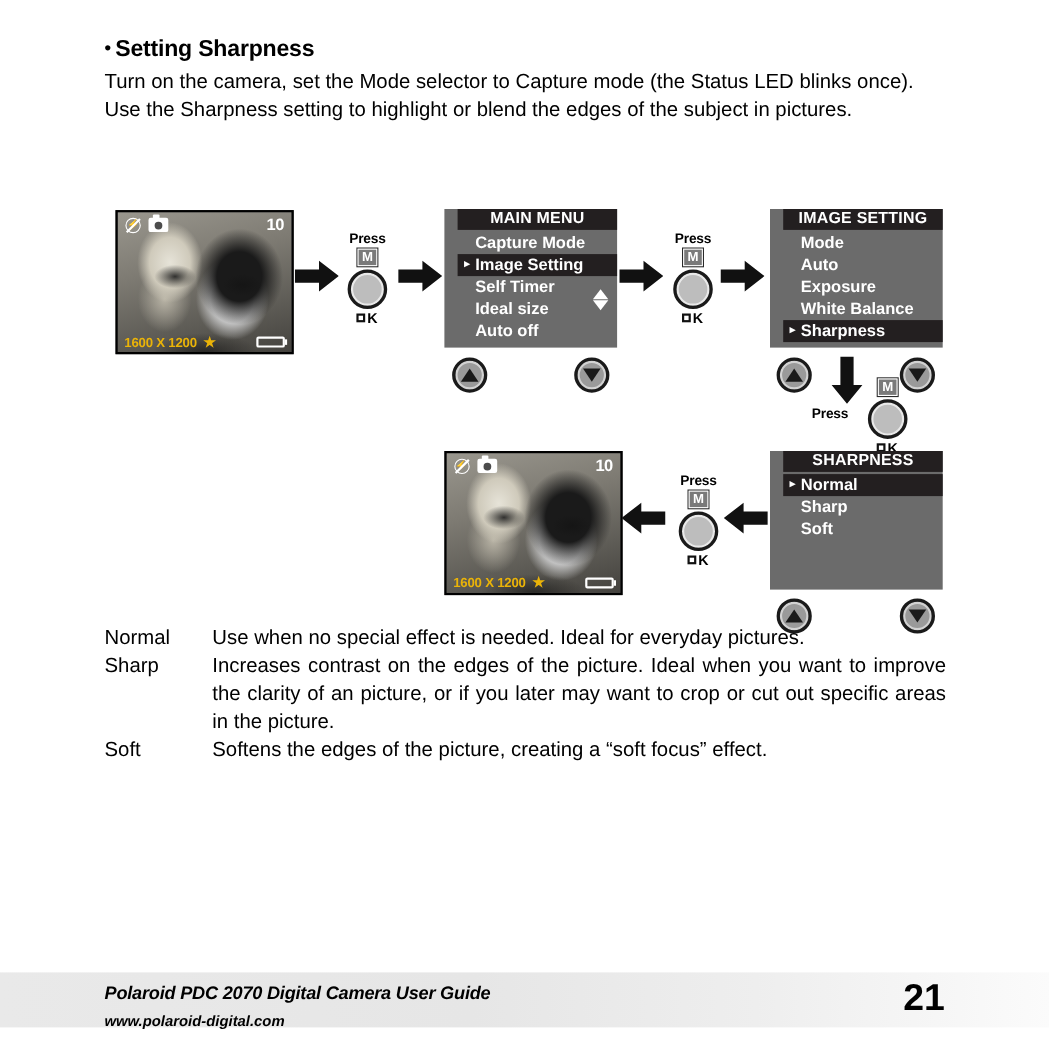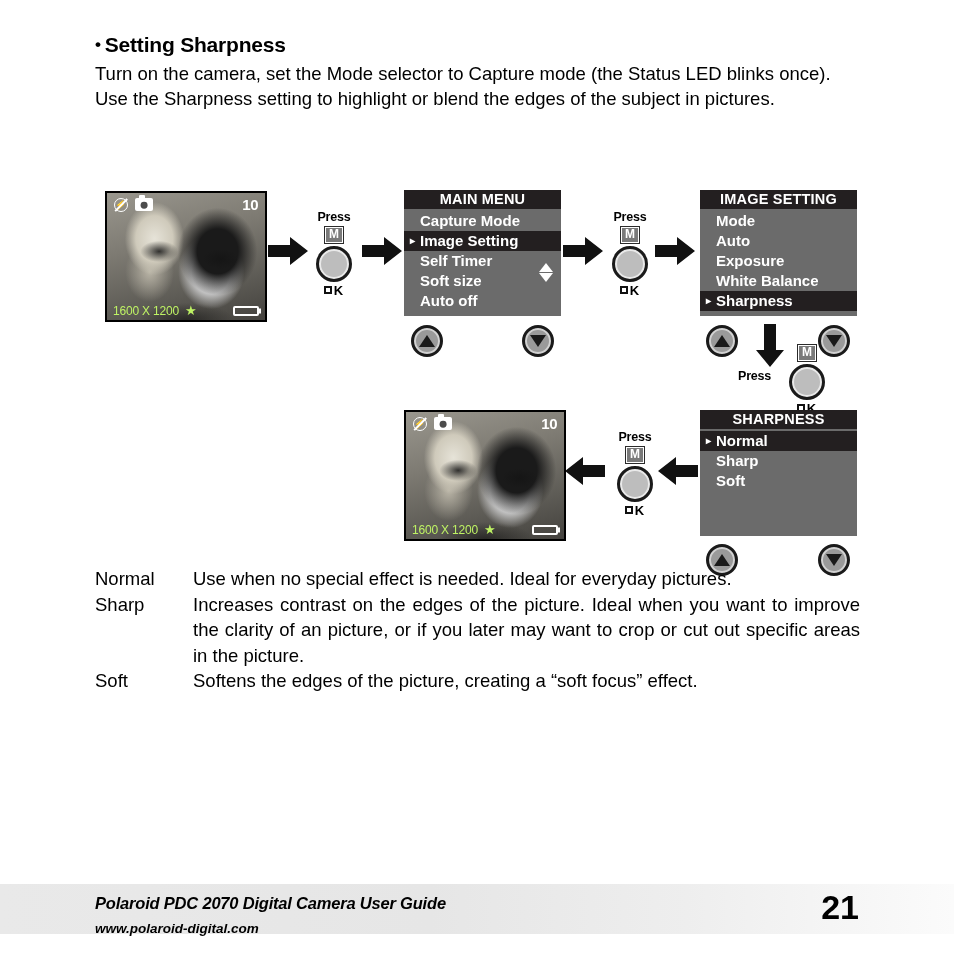--- a/index.html
+++ b/index.html
@@ -58,21 +58,21 @@
     display: flex; align-items: center;
     padding: 3px 7px 0 7px;
     color: #fff;
   }
   .lcd-icons { display: flex; align-items: center; gap: 7px; }
   .lcd-count { margin-left: auto; font-weight: bold; letter-spacing: -0.5px; }
   .lcd-bottom {
     position: absolute; left: 0; right: 0; bottom: 0;
     display: flex; align-items: center;
     padding: 0 6px 2px 6px;
-    color: #bef264; font-weight: normal;
+    color: #eab308; font-weight: bold;
   }
   .lcd-res { letter-spacing: -0.2px; }
   .lcd-star { margin-left: 6px; font-size: 13px; }
   .battery {
     margin-left: auto;
     border: 2px solid #fff; border-radius: 2px;
     position: relative;
   }
   .battery::after {
     content: ""; position: absolute;
@@ -107,20 +107,21 @@
     transform: translate(-50%,-50%);
     width: 38%; height: 52%; border-radius: 50%;
     background: #4c4c4c;
   }
 
   
   .menu {
     position: absolute;
     background: #6b6b6b;
     color: #fff;
+    padding-left: 12px;
   }
   .menu-title {
     background: #231f20;
     text-align: center;
     font-weight: bold;
     font-size: 14.5px;
     line-height: 19px;
     letter-spacing: 0.2px;
   }
   .menu-list { position: relative; }
@@ -307,21 +308,21 @@
       <div class="menu-item selected">
         <span class="caret">▸</span>
         <span>Image Setting</span>
       </div>
       <div class="menu-item">
         <span class="caret hidden">▸</span>
         <span>Self Timer</span>
       </div>
       <div class="menu-item">
         <span class="caret hidden">▸</span>
-        <span>Soft size</span>
+        <span>Ideal size</span>
       </div>
       <div class="menu-item">
         <span class="caret hidden">▸</span>
         <span>Auto off</span>
       </div>
       <div class="menu-scroll" style="top:54px;">
         <span class="tri-up-w"></span>
         <span class="tri-down-w"></span>
       </div>
     </div>

